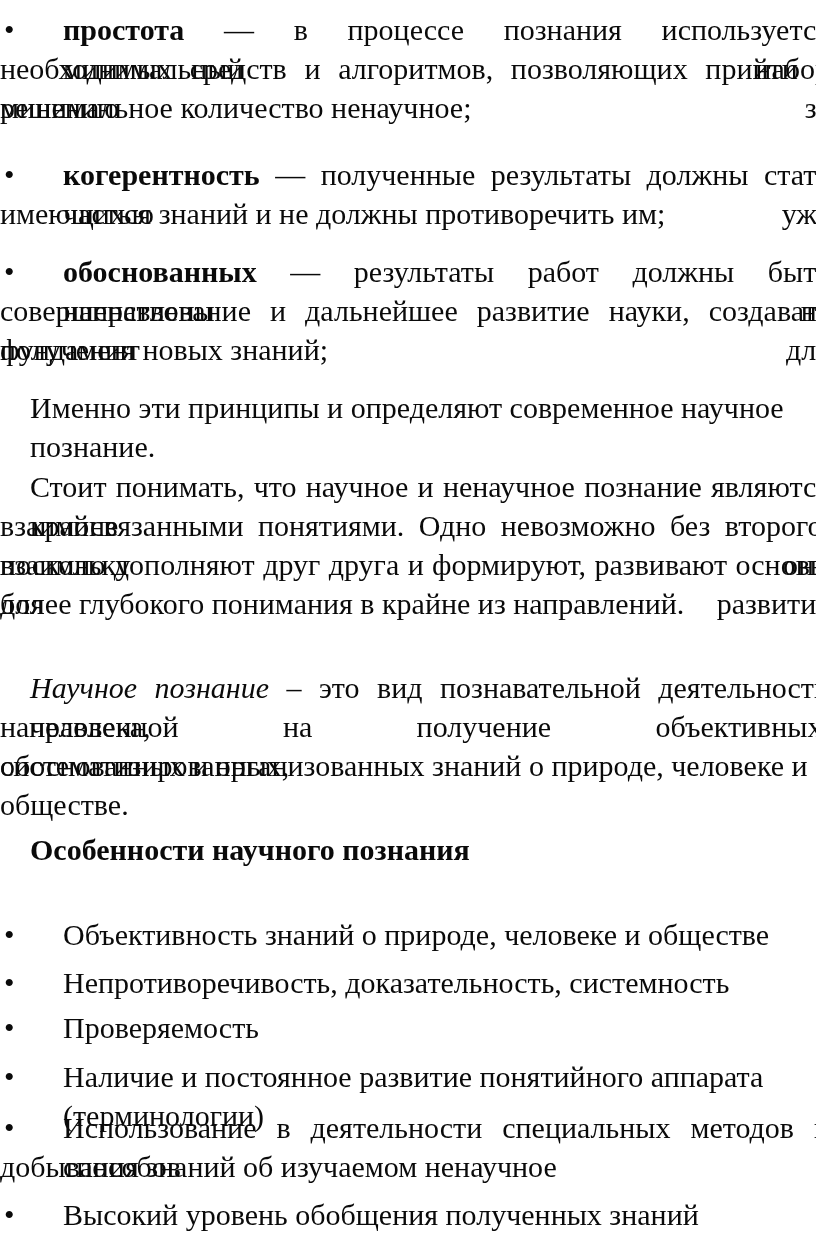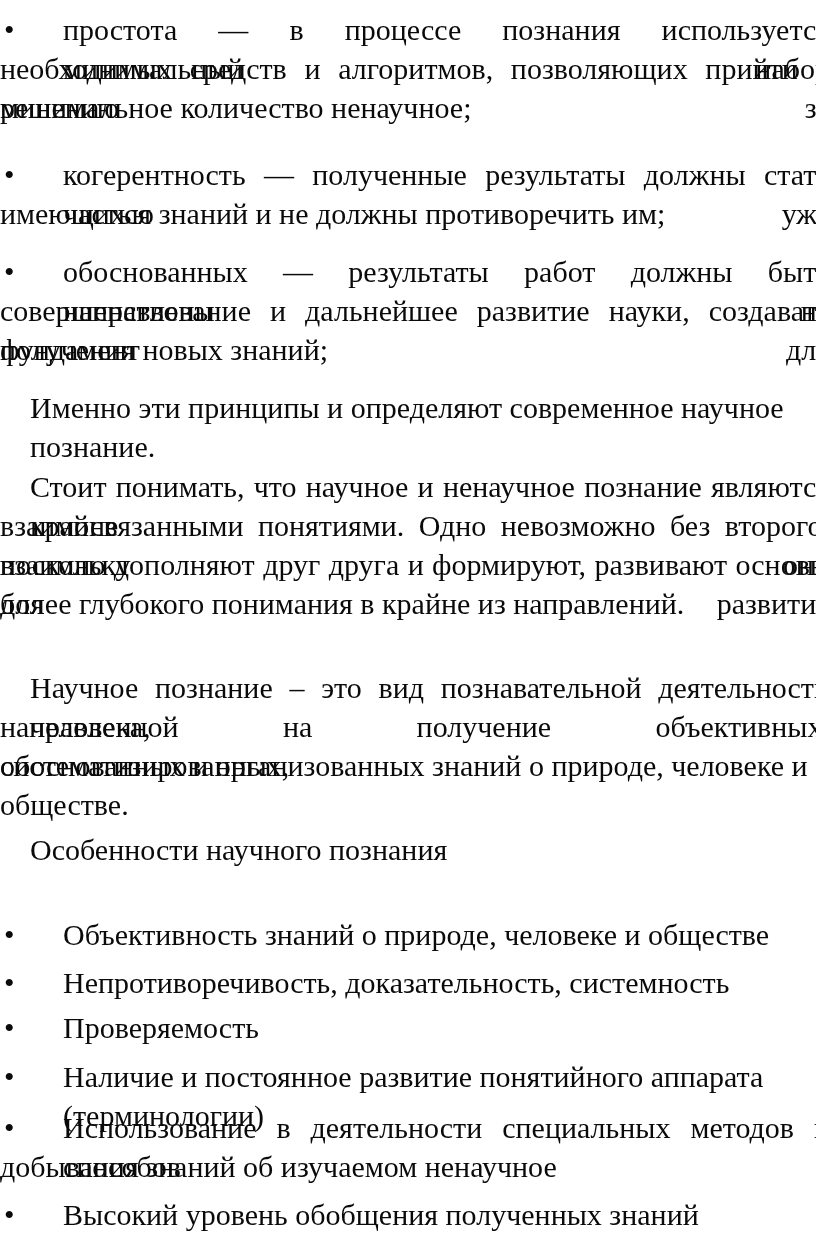--- a/index.html
+++ b/index.html
@@ -25,22 +25,22 @@
   .line.j { text-align: justify; text-align-last: justify; }
   .line.l { text-align: left; }
   .line.first-bullet { padding-left: 63px; }
   .line.first-indent { padding-left: 30px; }
   .bullet-marker {
     position: absolute;
     left: 4px; top: 0;
     height: 39px; line-height: 39px;
     font-size: 30px;
   }
-  .seg-bold   { font-weight: normal; }
-  .seg-italic { }
+  .seg-bold   { font-weight: bold; }
+  .seg-italic { font-style: italic; }
   .block.heading { font-weight: bold; }
 </style>
 </head>
 <body>
 
 <div class="page">
   <div class="content" id="doc" style="background: rgb(255, 255, 255); color: rgb(10, 10, 10);">
       <div class="block bullet" style="margin-top: 10px;">
         <span class="bullet-marker">•</span>
         <div class="line j first-bullet"><span class="seg-bold">простота</span><span> — в процессе познания используется минимальный набор</span></div>

